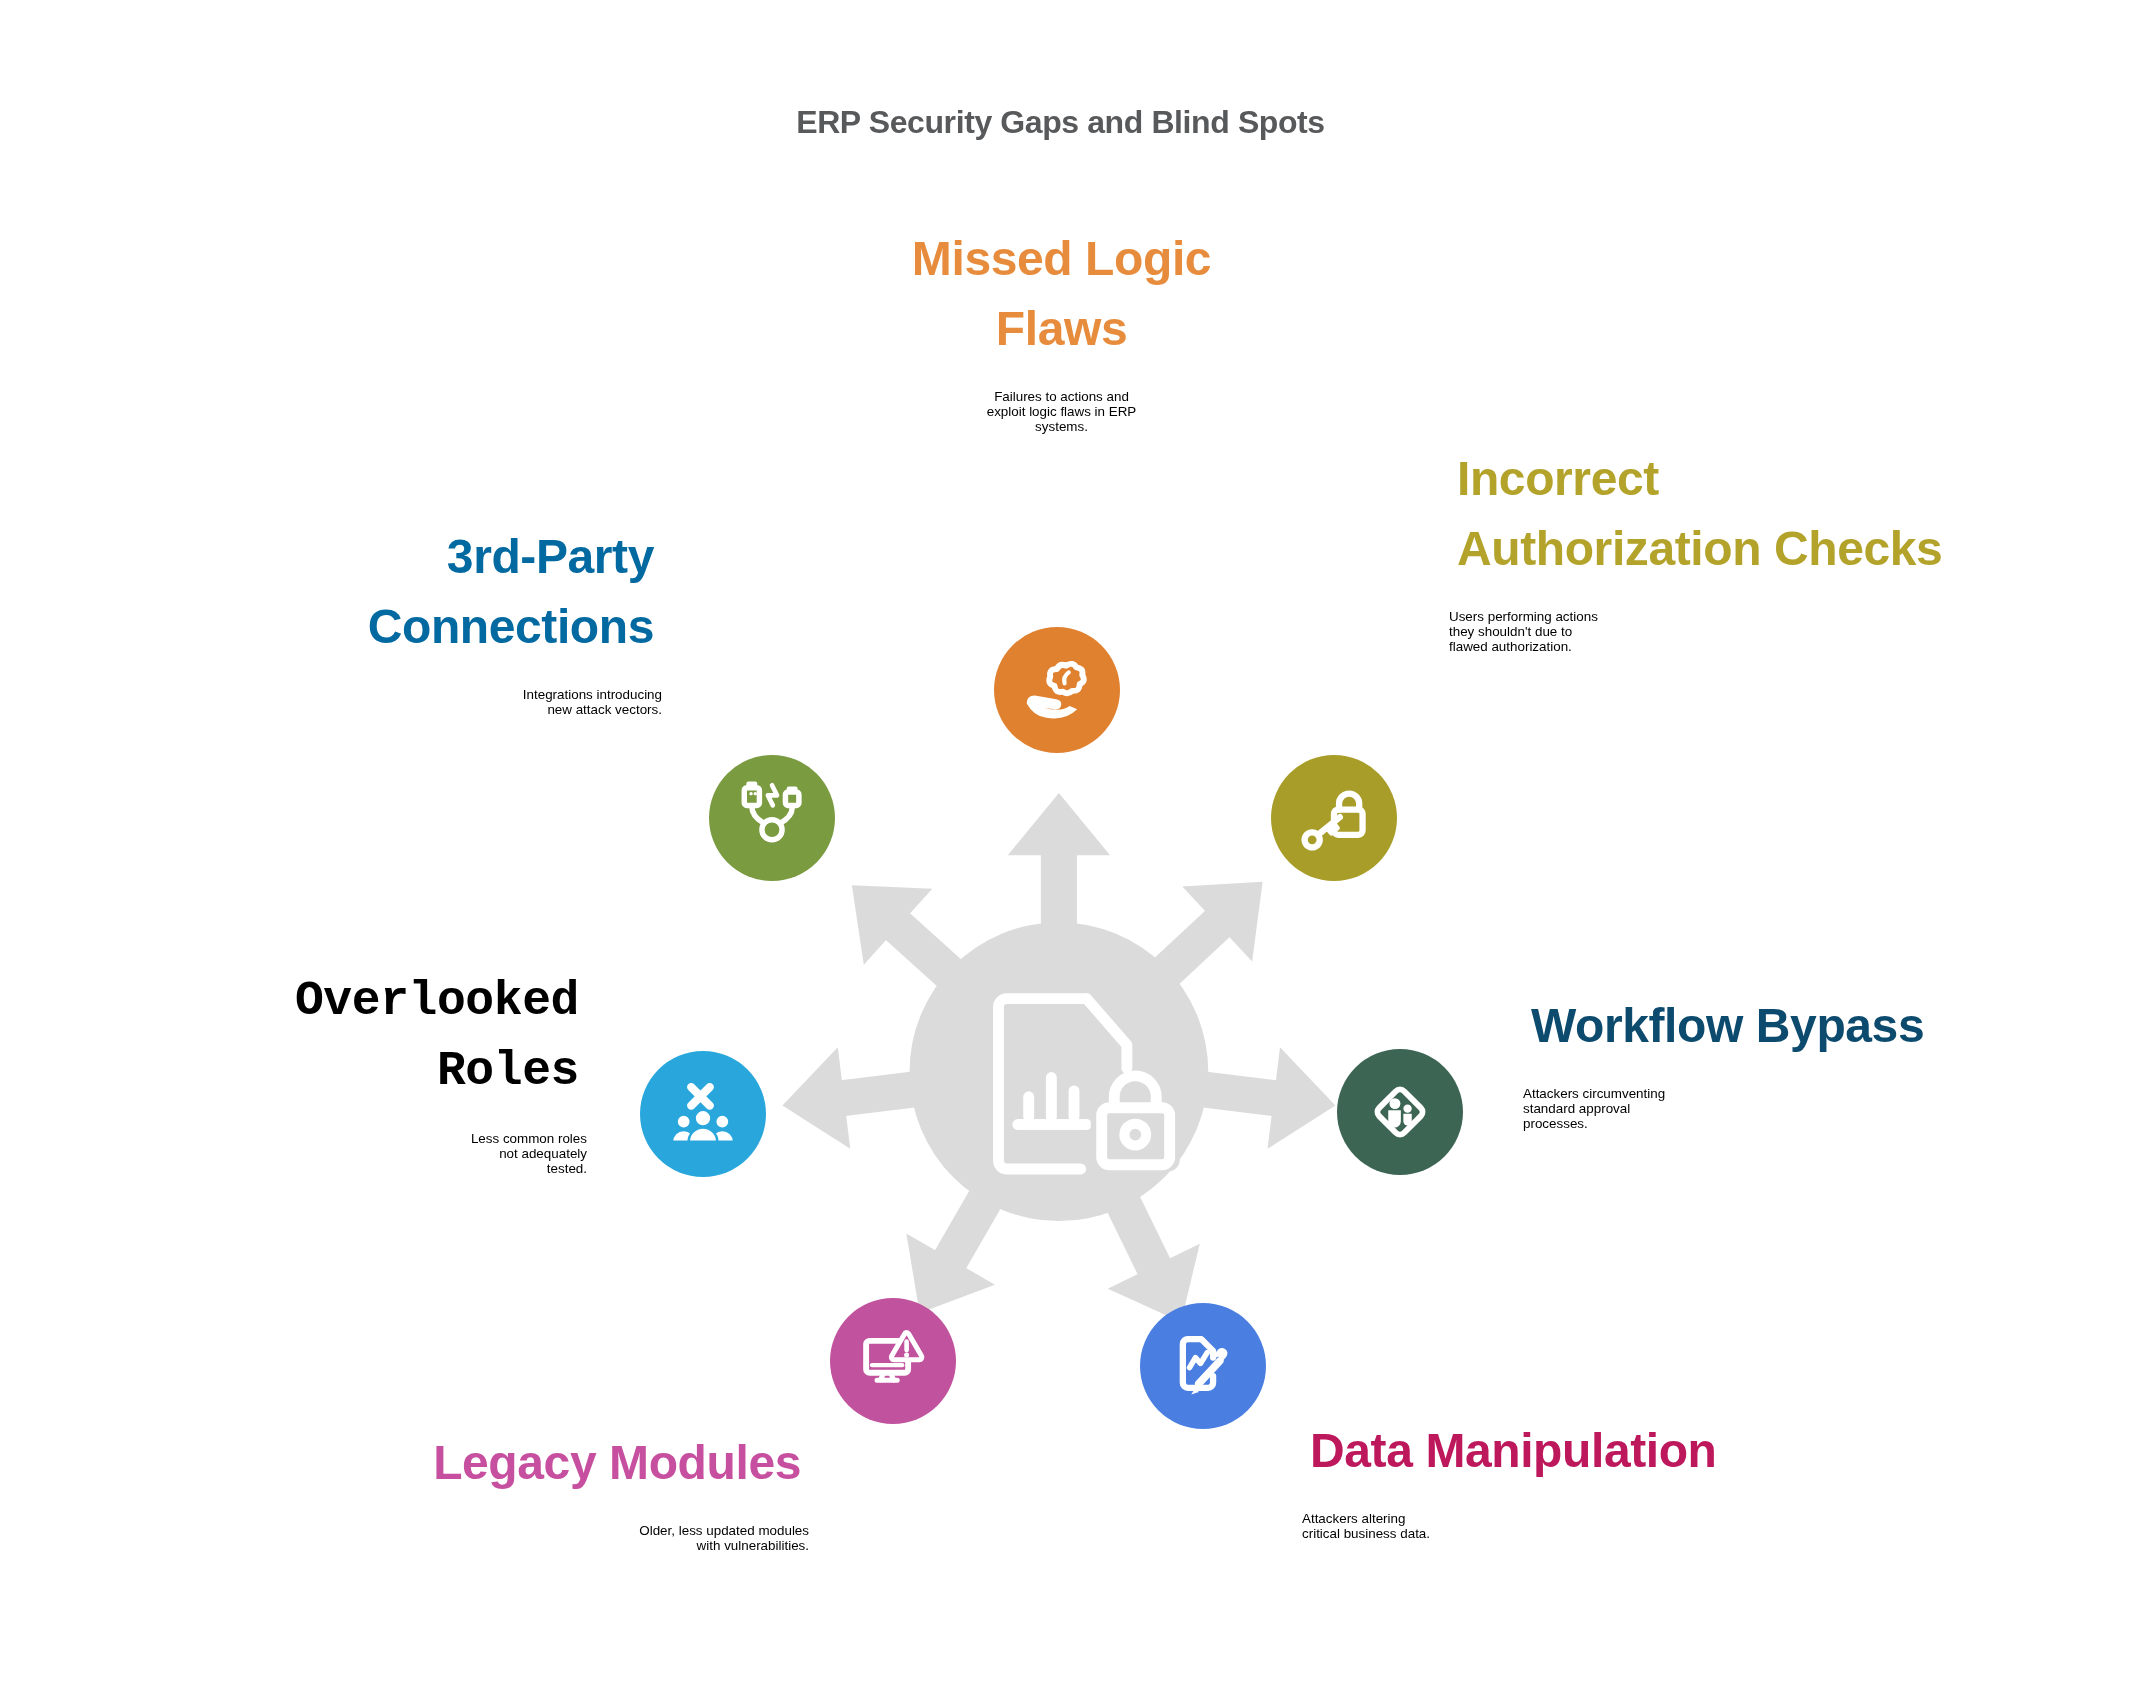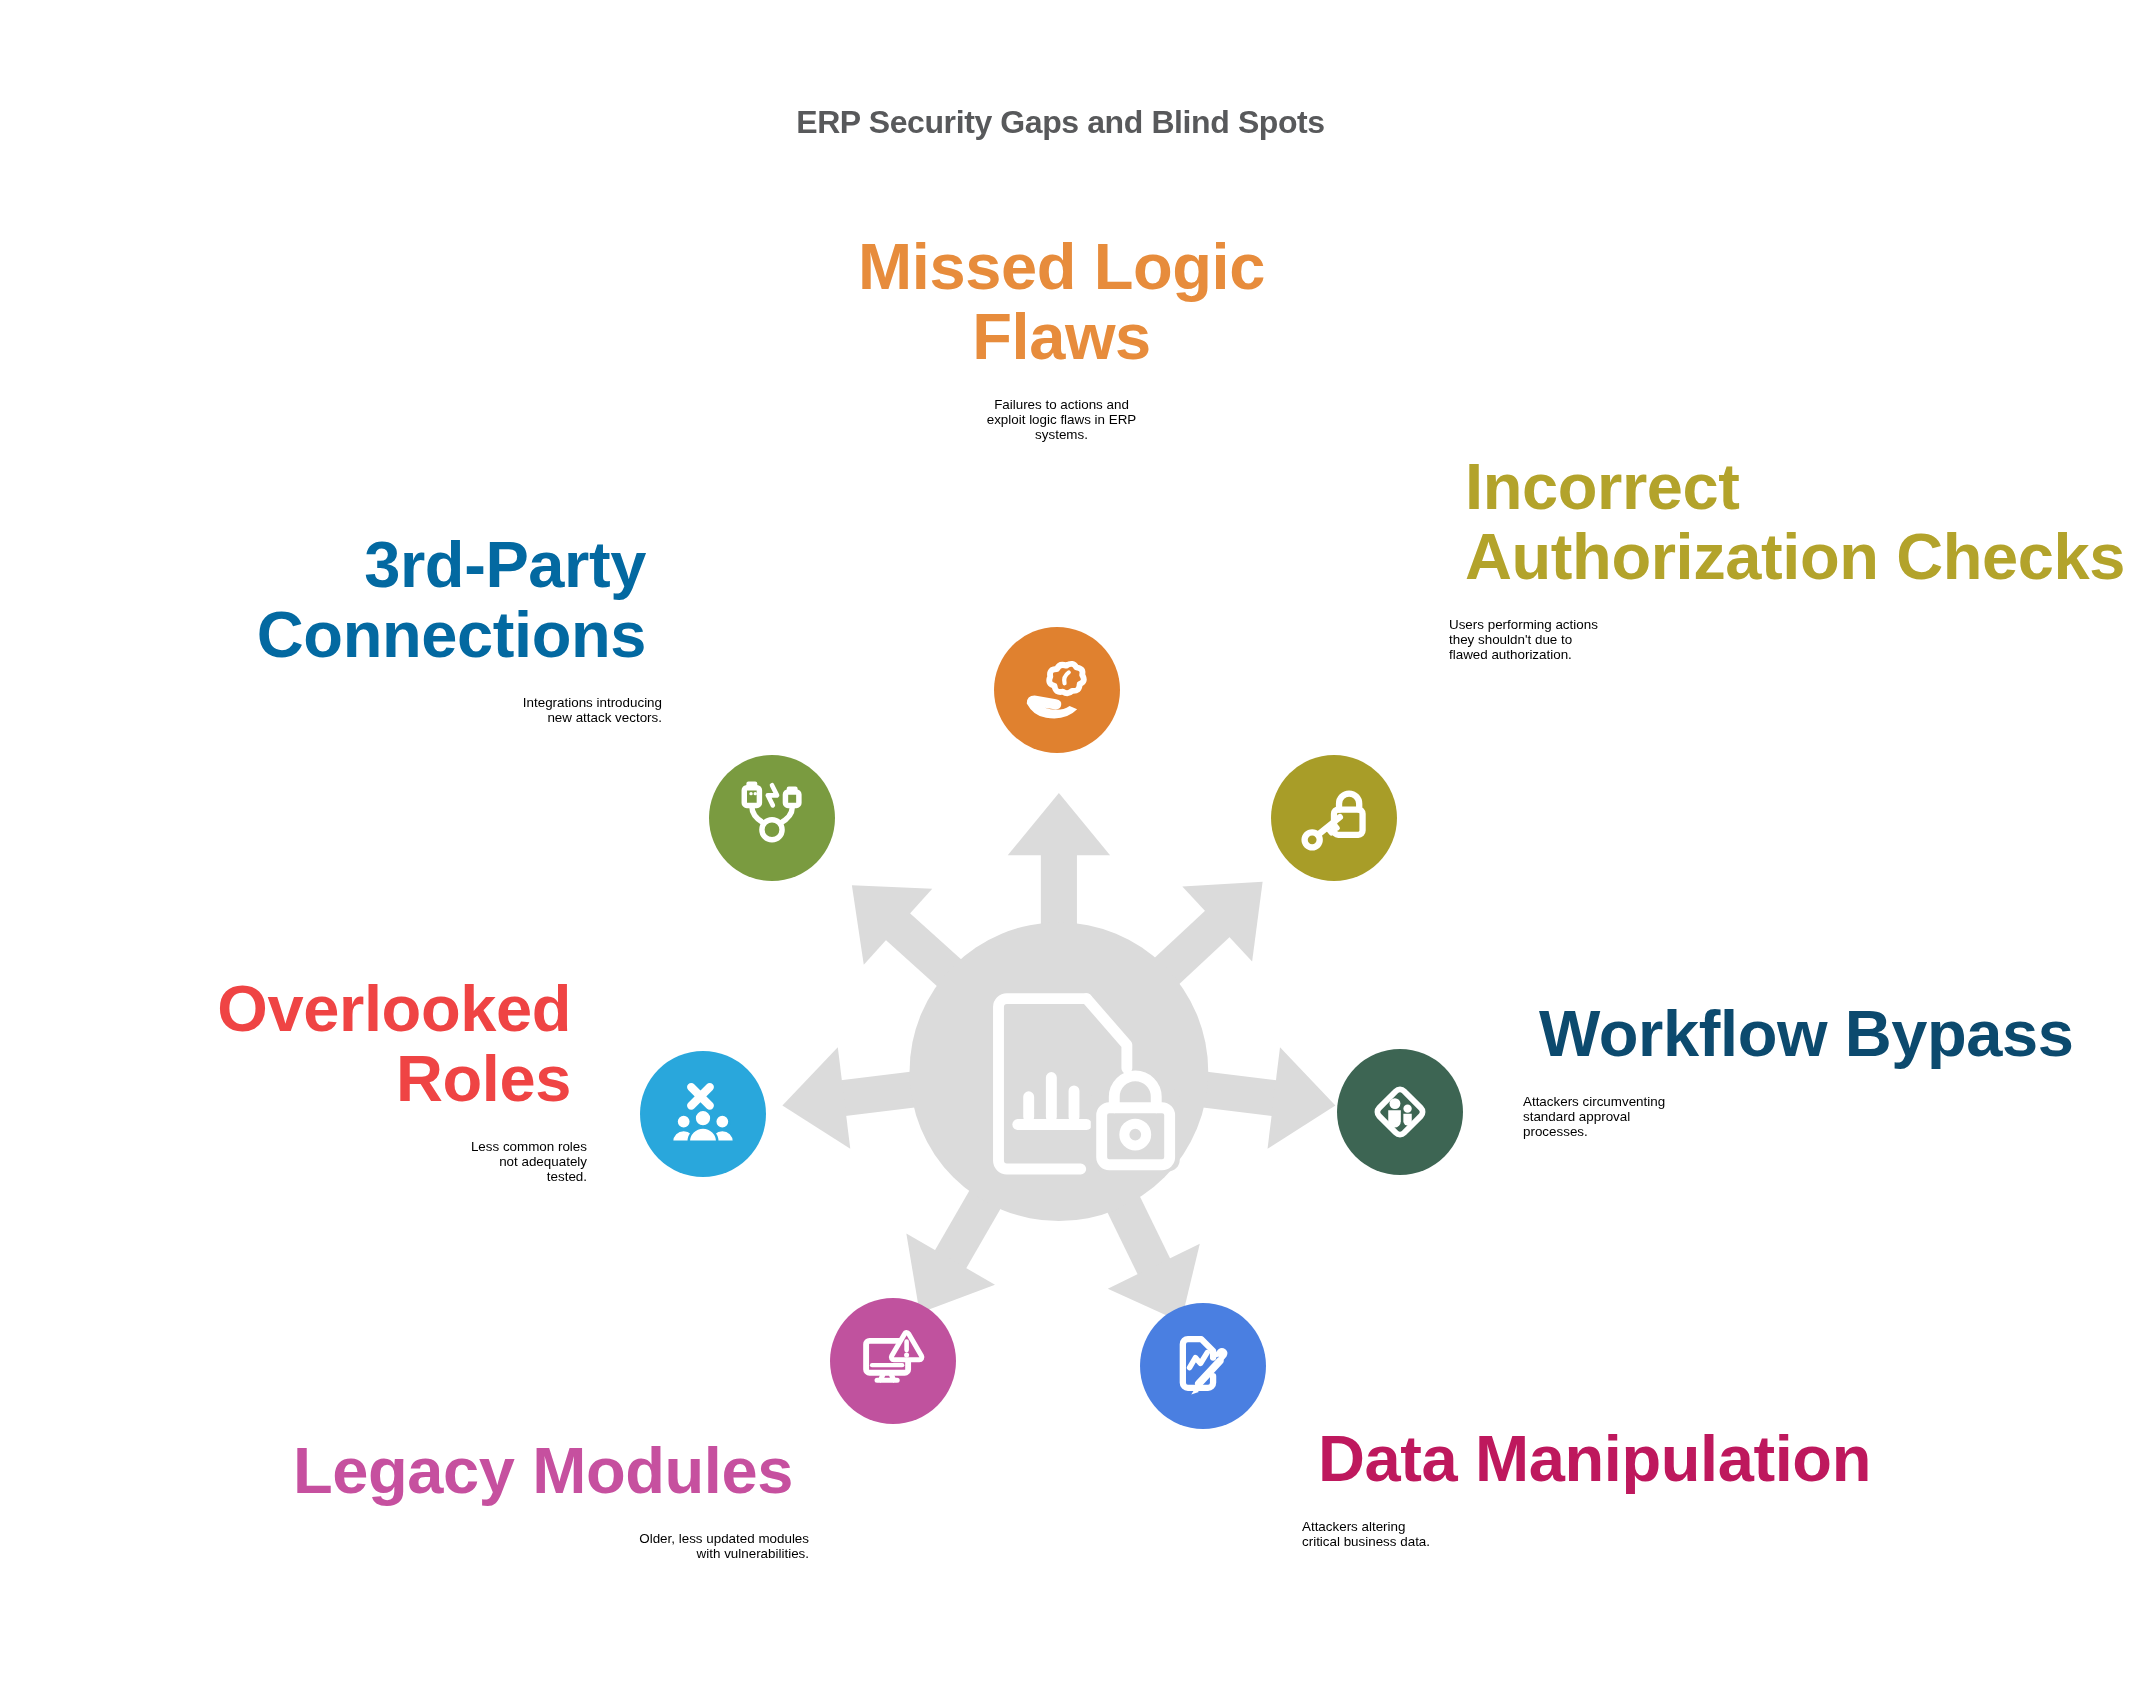--- a/index.html
+++ b/index.html
@@ -23,21 +23,21 @@
   
   .node{
     position:absolute;z-index:2;
     width:126px;height:126px;border-radius:50%;
     display:flex;align-items:center;justify-content:center;
   }
   .node svg{display:block;}
   
   .item{position:absolute;z-index:3;}
   .item h2{
-    margin:16px;font-size:65px;font-weight:bold;
+    margin:8px;font-size:48px;font-weight:bold;
     line-height:70px;letter-spacing:-0.4px;
   }
   .item p{
     margin:25px 0 0 0;font-size:39px;font-weight:normal;
     line-height:50px;letter-spacing:-0.3px;
   }
   .item div{white-space:nowrap;}
   #item-missed-logic   {left:705px;  top:216px;  width:713px; text-align:center;}
   #item-auth-checks    {left:1449px; top:436px;  width:663px; text-align:left;}
   #item-workflow       {left:1523px; top:983px; width:604px; text-align:left;}
@@ -251,21 +251,21 @@
       <div>Legacy Modules</div>
     </h2>
     <p style="color: rgb(83, 63, 77);">
       </p>
       <div>Older, less updated modules</div>
       <div>with vulnerabilities.</div>
     <p></p>
   </div>
 
   <div class="item" id="item-roles">
-    <h2 style="color: #ef4444;">
+    <h2 style="color: #000000; font-family: Liberation Mono, monospace;">
       <div>Overlooked</div>
       <div>Roles</div>
     </h2>
     <p style="color: rgb(55, 71, 79);">
       </p>
       <div>Less common roles</div>
       <div>not adequately</div>
       <div>tested.</div>
     <p></p>
   </div>

